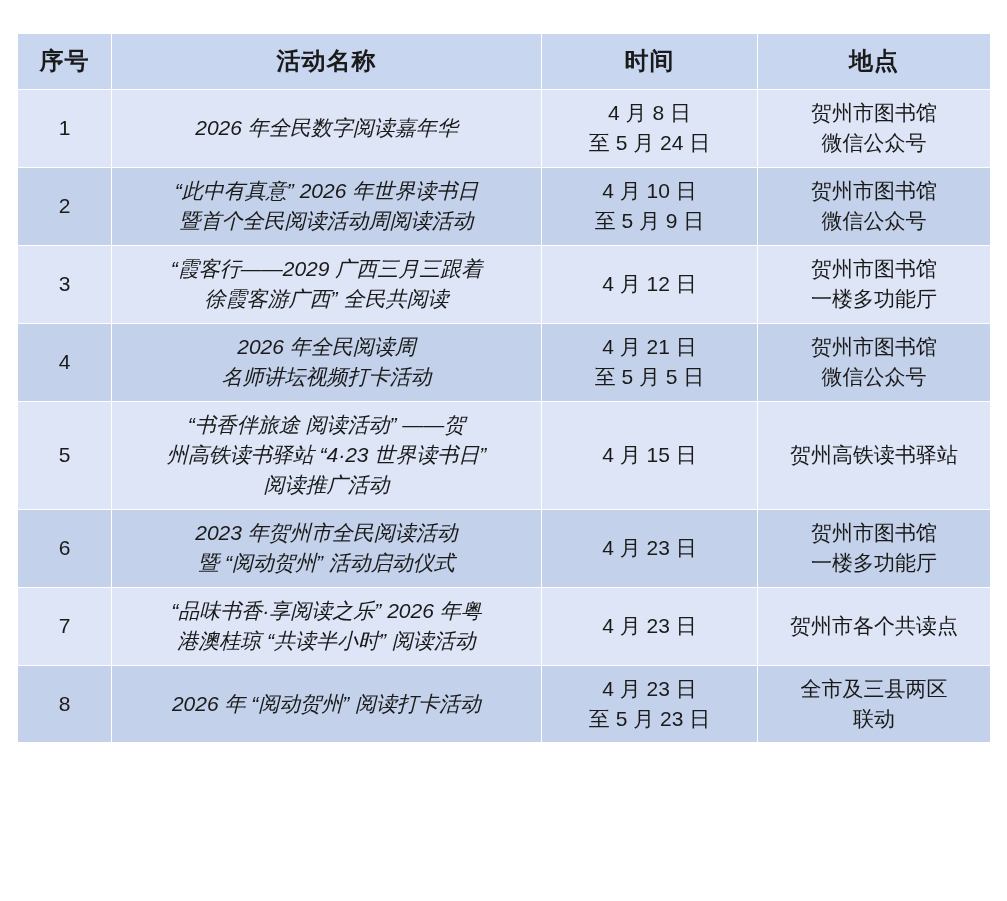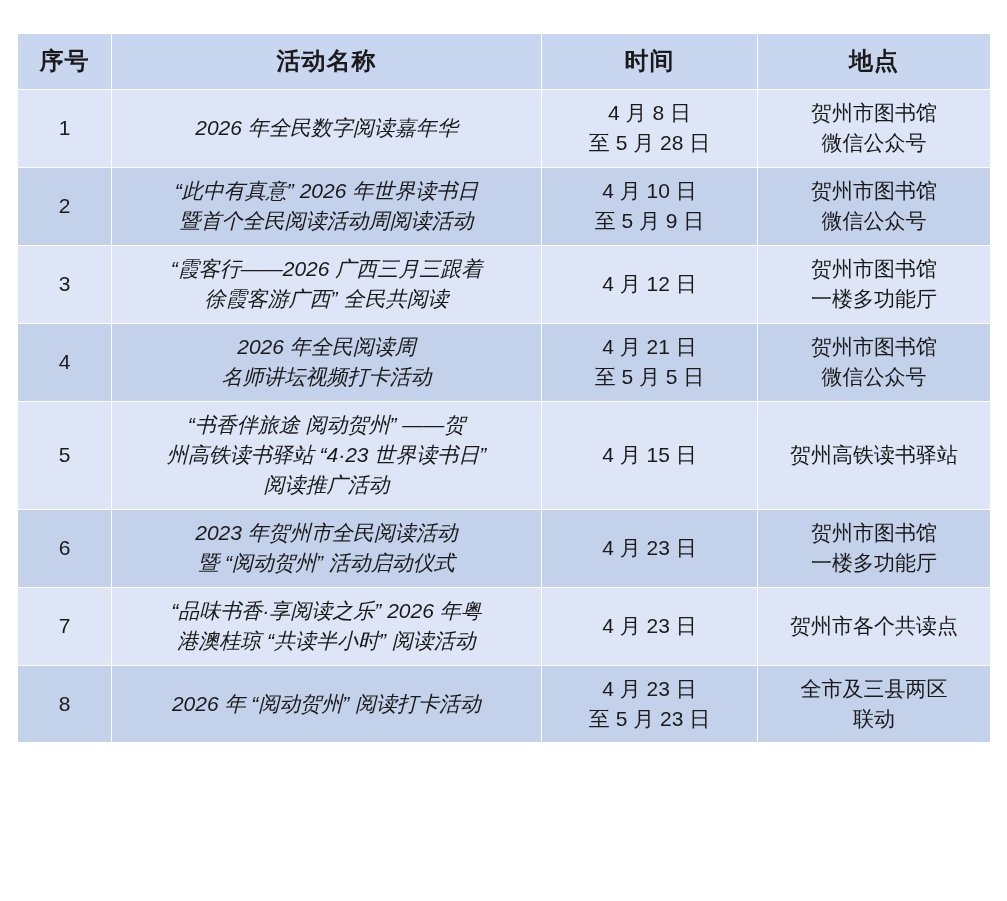--- a/index.html
+++ b/index.html
@@ -99,21 +99,21 @@
       </thead>
       <tbody>
 
         <tr class="row-odd">
           <td class="cell-idx">1</td>
           <td class="cell-name">
             <span class="line">2026 年全民数字阅读嘉年华</span>
           </td>
           <td>
             <span class="line">4 月 8 日</span>
-            <span class="line">至 5 月 28 日</span>
+            <span class="line">至 5 月 24 日</span>
           </td>
           <td>
             <span class="line">贺州市图书馆</span>
             <span class="line">微信公众号</span>
           </td>
         </tr>
 
         <tr class="row-even">
           <td class="cell-idx">2</td>
           <td class="cell-name">
@@ -126,21 +126,21 @@
           </td>
           <td>
             <span class="line">贺州市图书馆</span>
             <span class="line">微信公众号</span>
           </td>
         </tr>
 
         <tr class="row-odd">
           <td class="cell-idx">3</td>
           <td class="cell-name">
-            <span class="line">“霞客行——2026 广西三月三跟着</span>
+            <span class="line">“霞客行——2029 广西三月三跟着</span>
             <span class="line">徐霞客游广西” 全民共阅读</span>
           </td>
           <td>
             <span class="line">4 月 12 日</span>
           </td>
           <td>
             <span class="line">贺州市图书馆</span>
             <span class="line">一楼多功能厅</span>
           </td>
         </tr>
@@ -157,21 +157,21 @@
           </td>
           <td>
             <span class="line">贺州市图书馆</span>
             <span class="line">微信公众号</span>
           </td>
         </tr>
 
         <tr class="row-odd">
           <td class="cell-idx">5</td>
           <td class="cell-name">
-            <span class="line">“书香伴旅途  阅动贺州” ——贺</span>
+            <span class="line">“书香伴旅途  阅读活动” ——贺</span>
             <span class="line">州高铁读书驿站 “4·23 世界读书日”</span>
             <span class="line">阅读推广活动</span>
           </td>
           <td>
             <span class="line">4 月 15 日</span>
           </td>
           <td>
             <span class="line">贺州高铁读书驿站</span>
           </td>
         </tr>

